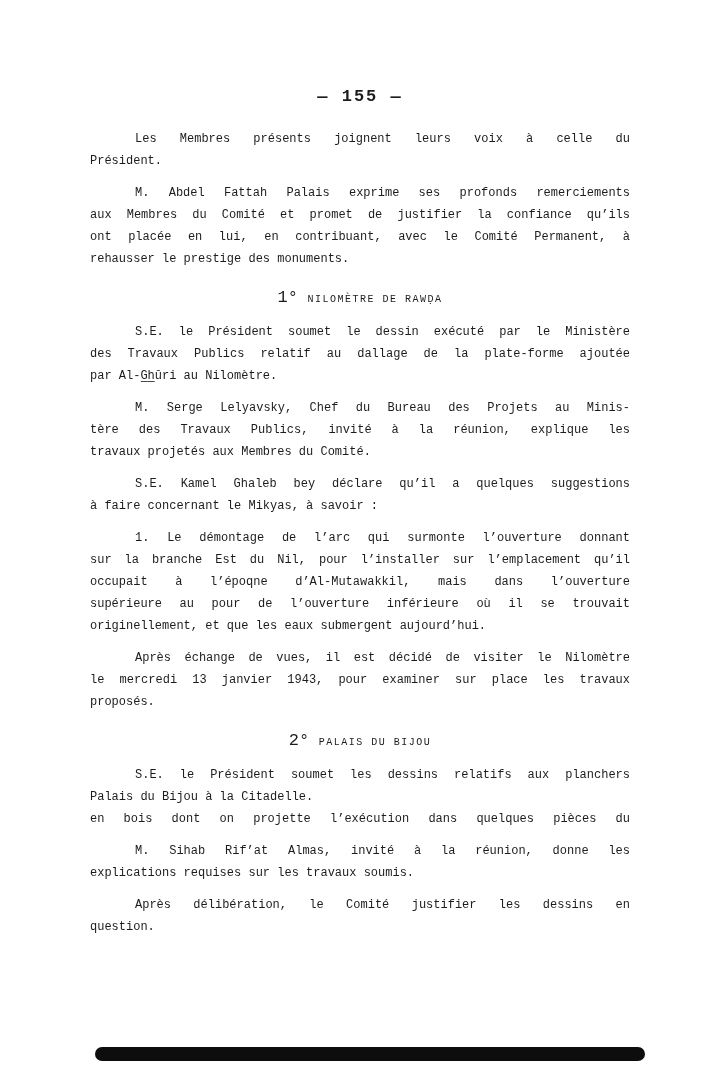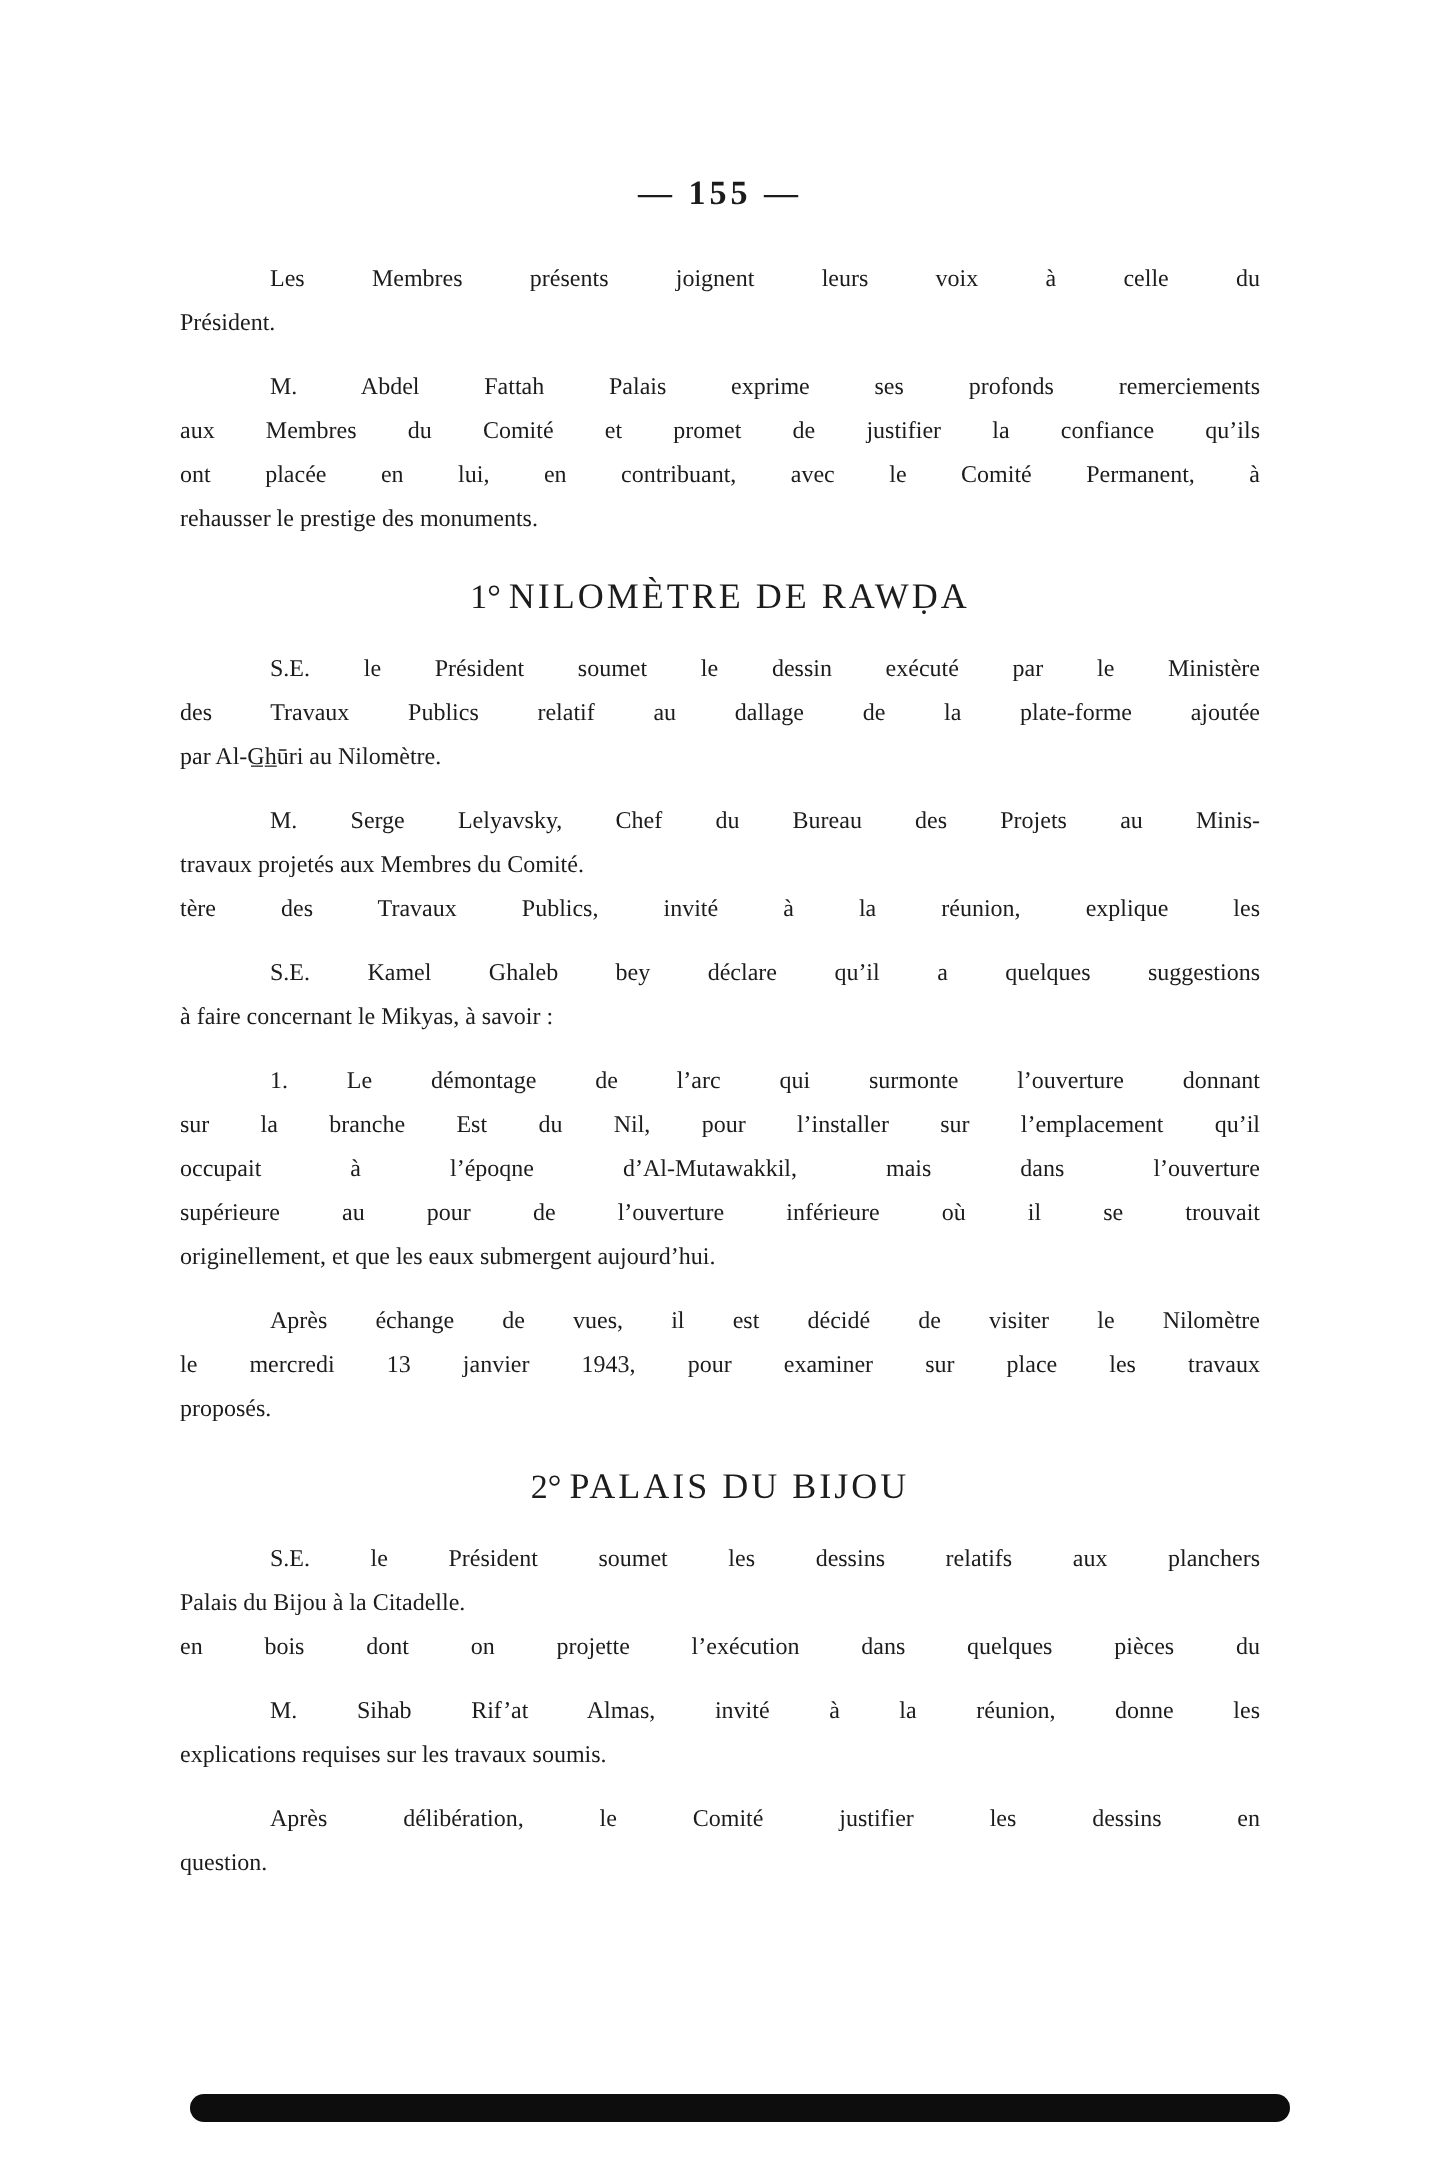--- a/index.html
+++ b/index.html
@@ -3,21 +3,21 @@
 <meta charset="utf-8">
 <style>
   html, body { margin: 0; padding: 0; background: #ffffff; }
   .page {
     position: relative;
     width: 720px;
     height: 1082px;
     background: #ffffff;
     overflow: hidden;
     color: #1c1c1c;
-    font-family: Liberation Serif, serif;
+    font-family: Liberation Mono, monospace;
     -webkit-font-smoothing: antialiased;
   }
   .text-block {
     position: absolute;
     left: 90px;
     top: 86px;
     width: 540px;
   }
   .pagenum {
     text-align: center;
@@ -36,21 +36,21 @@
     white-space: nowrap;
   }
   .line.last { text-align-last: left; }
   .line.first { text-indent: 45px; }
   .heading {
     margin: 18px 0 14px 0;
     text-align: center;
     white-space: nowrap;
   }
   .heading-num { font-size: 17px; }
-  .heading-title { font-size: 18px; letter-spacing: 1.5px; }
+  .heading-title { font-size: 10px; letter-spacing: 1.5px; }
   .artifact-bar {
     position: absolute;
     left: 95px;
     top: 1047px;
     width: 550px;
     height: 14px;
     background: #0d0d0d;
     border-radius: 7px;
   }
 </style>
@@ -72,22 +72,22 @@
           <div class="line last">rehausser le prestige des monuments.</div>
         </div>
         <div class="heading"><span class="heading-num">1°</span> <span class="heading-title">NILOMÈTRE DE RAWḌA</span></div>
         <div class="para">
           <div class="line first">S.E. le Président soumet le dessin exécuté par le Ministère</div>
           <div class="line">des Travaux Publics relatif au dallage de la plate-forme ajoutée</div>
           <div class="line last">par Al-G̲h̲ūri au Nilomètre.</div>
         </div>
         <div class="para">
           <div class="line first">M. Serge Lelyavsky, Chef du Bureau des Projets au Minis-</div>
+          <div class="line">tère des Travaux Publics, invité à la réunion, explique les</div>
           <div class="line last">travaux projetés aux Membres du Comité.</div>
-          <div class="line">tère des Travaux Publics, invité à la réunion, explique les</div>
         </div>
         <div class="para">
           <div class="line first">S.E. Kamel Ghaleb bey déclare qu’il a quelques suggestions</div>
           <div class="line last">à faire concernant le Mikyas, à savoir :</div>
         </div>
         <div class="para">
           <div class="line first">1. Le démontage de l’arc qui surmonte l’ouverture donnant</div>
           <div class="line">sur la branche Est du Nil, pour l’installer sur l’emplacement qu’il</div>
           <div class="line">occupait à l’époqne d’Al-Mutawakkil, mais dans l’ouverture</div>
           <div class="line">supérieure au pour de l’ouverture inférieure où il se trouvait</div>

